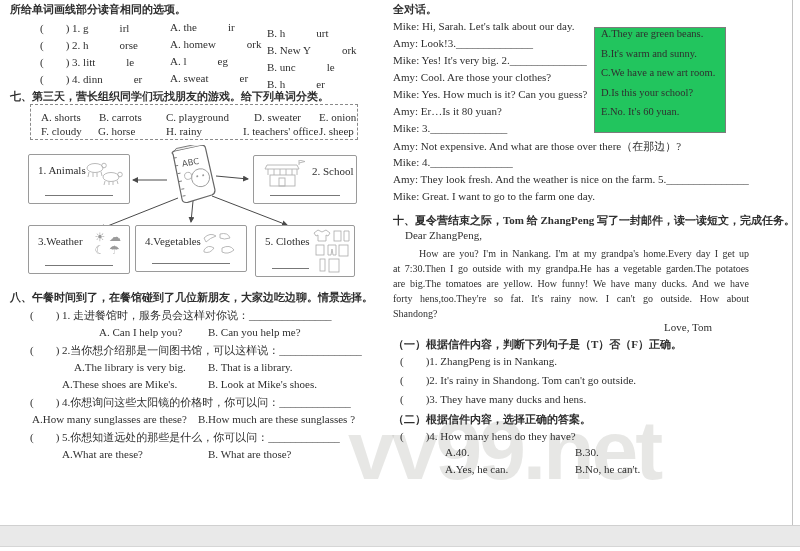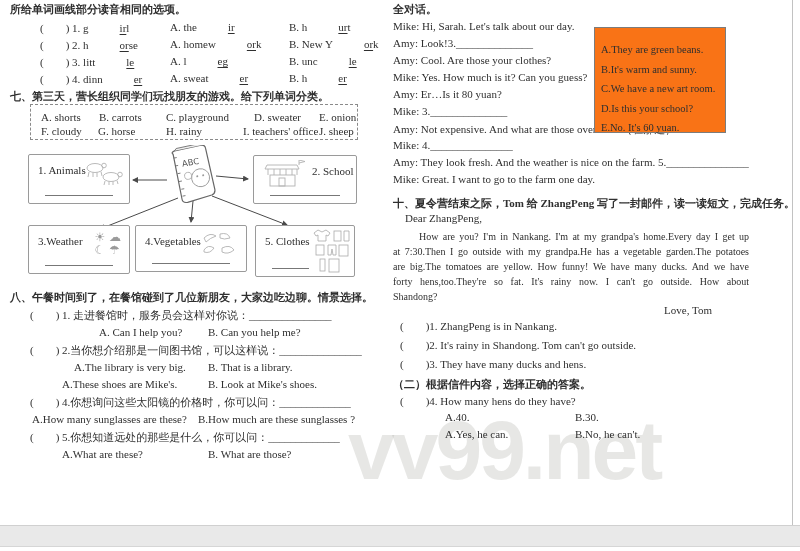--- a/index.html
+++ b/index.html
@@ -13,22 +13,22 @@
   .col-left{position:absolute;left:10px;top:0;width:380px;z-index:2;}
   .col-right{position:absolute;left:393px;top:0;width:397px;z-index:2;}
   .line{position:relative;font-size:11px;white-space:nowrap;height:17px;}
   .bold{font-weight:bold;}
   
   .intro-line{margin-top:2px;height:14px;font-weight:bold;}
   .q6{margin-top:5px;}
   .q6row{height:17px;}
   .q6row .w{position:absolute;left:30px;}
   .q6row .oa{position:absolute;left:160px;}
-  .q6row .ob{position:absolute;left:279px;}
-  .u{text-decoration:underline;text-underline-offset:2px;padding-left:31px;}
+  .q6row .ob{position:absolute;left:257px;margin-top:6px;}
+  .u{text-underline-offset:2px;padding-left:31px;}
   .h7{height:14px;margin-top:0;}
   
   .bank{position:relative;margin-left:20px;margin-top:1px;width:326px;height:34px;
         border:1px dashed #8a8a8a;font-size:11px;}
   .bank span{position:absolute;white-space:nowrap;}
   
   .diagram{position:relative;margin-top:7px;height:136px;}
   .catbox{position:absolute;border:1px solid #9a9a9a;border-radius:2px;background:#fff;font-size:11px;}
   .catbox .lbl{position:absolute;left:9px;top:9px;}
   .catbox .blank{position:absolute;bottom:7px;left:16px;right:16px;border-bottom:1px solid #777;}
@@ -44,21 +44,21 @@
   .q8o{height:17px;}
   .q8o .a,.q8o .b{position:absolute;}
   .q8o .b{left:198px;}
   .a-i1{left:64px;margin-left:25px;} .a-i2{left:64px;} .a-i3{left:52px;} .a-i4{left:22px;} .a-i5{left:52px;}
   .b-i4{left:188px !important;}
   
   .sec9{margin-top:2px;height:16px;font-weight:bold;}
   .dialog{margin-top:2px;}
   .dline{height:17px;}
   .optbox{position:absolute;left:201px;top:27px;width:132px;height:106px;border:1px solid #7c7c7c;
-          background:#f97316;padding:16px 6px;box-sizing:border-box;}
+          background:#22c55e;padding:0 6px;box-sizing:border-box;}
   .optbox .line{height:19.5px;font-size:10.5px;}
   .h10{height:16px;margin-top:6px;}
   .dear{height:17px;padding-left:12px;}
   .letter-body{font-size:10px;line-height:15px;width:356px;text-align:justify;text-indent:26px;
                white-space:normal;word-spacing:1.5px;}
   .love{height:15px;text-align:right;padding-right:78px;}
   .part-h{height:17px;margin-top:1px;font-weight:bold;}
   .tfline{height:19px;padding-left:7px;}
   .mcqq{height:17px;padding-left:7px;}
   .mcqo{height:17px;}
@@ -250,20 +250,21 @@
     </div>
   </div>
 
   <div class="col-right">
 
     <div class="line sec9">全对话。</div>
 
     <div class="dialog">
       <div class="line dline">Mike: Hi, Sarah. Let's talk about our day.</div>
       <div class="line dline">Amy: Look!3.______________</div>
+      <div class="line dline">Mike: Yes! It's very big. 2.______________</div>
       <div class="line dline">Amy: Cool. Are those your clothes?</div>
       <div class="line dline">Mike: Yes. How much is it? Can you guess?</div>
       <div class="line dline">Amy: Er…Is it 80 yuan?</div>
       <div class="line dline">Mike: 3.______________</div>
       <div class="line dline">Amy: Not expensive. And what are those over there（在那边）?</div>
       <div class="line dline">Mike: 4._______________</div>
       <div class="line dline">Amy: They look fresh. And the weather is nice on the farm. 5._______________</div>
       <div class="line dline">Mike: Great. I want to go to the farm one day.</div>
     </div>
 
@@ -274,20 +275,21 @@
       <div class="line">D.Is this your school?</div>
       <div class="line">E.No. It's 60 yuan.</div>
     </div>
 
     <div class="line bold h10">十、夏令营结束之际，Tom 给 ZhangPeng 写了一封邮件，读一读短文，完成任务。</div>
 
     <div class="line dear">Dear ZhangPeng,</div>
     <div class="letter-body">How are you? I'm in Nankang. I'm at my grandpa's home.Every day I get up at 7:30.Then I go outside with my grandpa.He has a vegetable garden.The potatoes are big.The tomatoes are yellow. How funny! We have many ducks. And we have forty hens,too.They're so fat. It's rainy now. I can't go outside. How about Shandong?</div>
     <div class="line love">Love, Tom</div>
 
+    <div class="line part-h">（一）根据信件内容，判断下列句子是（T）否（F）正确。</div>
     <div class="line tfline">(　　)1. ZhangPeng is in Nankang.</div>
     <div class="line tfline">(　　)2. It's rainy in Shandong. Tom can't go outside.</div>
     <div class="line tfline">(　　)3. They have many ducks and hens.</div>
 
     <div class="line part-h">（二）根据信件内容，选择正确的答案。</div>
 
     <div class="line mcqq">(　　)4. How many hens do they have?</div>
     <div class="line mcqo">
       <span class="a">A.40.</span>
       <span class="b">B.30.</span>

